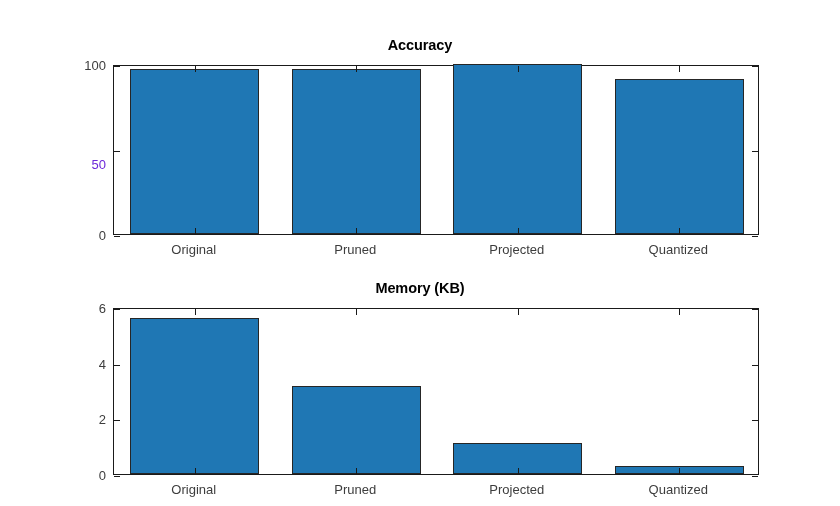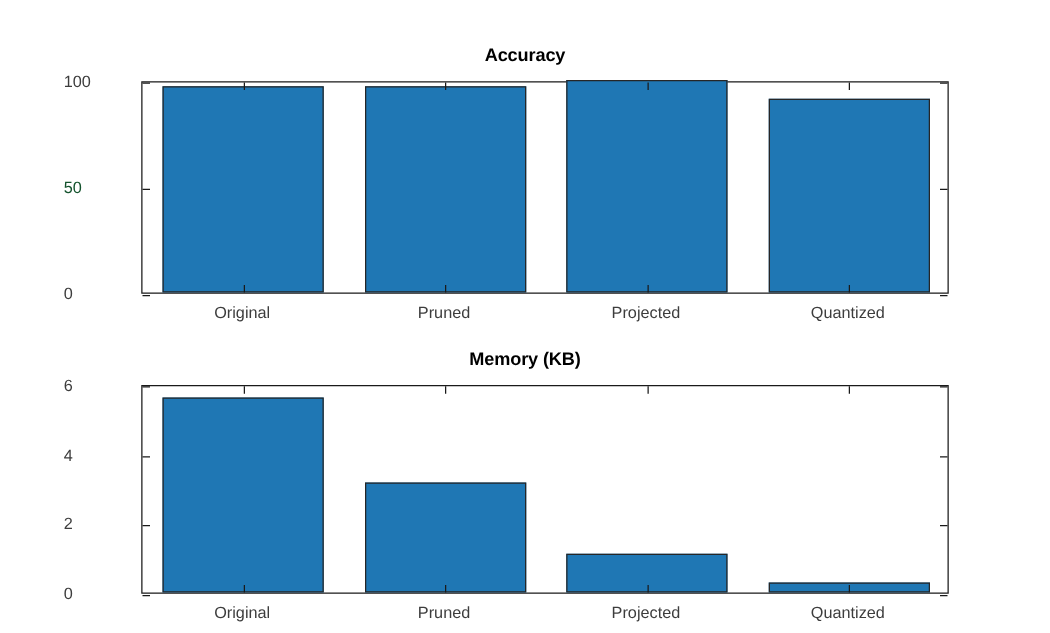--- a/index.html
+++ b/index.html
@@ -63,20 +63,21 @@
     position: absolute;
     bottom: 0;
     box-sizing: border-box;
     background: #1f77b4;
     border: 1.1px solid #262626;
   }
 
   
   .ytick-label {
     position: absolute;
+    text-align: right;
     font-size: 13px;
     color: #3d3d3d;
     white-space: nowrap;
     transform: translateY(-50%);
   }
 
   
   .ytick-mark {
     position: absolute;
     left: 0;
@@ -139,21 +140,21 @@
           <div class="xtick-mark bottom" style="left: 242.25px;"></div>
           <div class="xtick-mark" style="left: 403.75px;"></div>
           <div class="xtick-mark bottom" style="left: 403.75px;"></div>
           <div class="xtick-mark" style="left: 565.25px;"></div>
           <div class="xtick-mark bottom" style="left: 565.25px;"></div>
         </div>
     </div>
 
     <div id="yticks-top">
         <div class="ytick-label" style="top: 210px; left: 51px; width: 55px; color: rgb(61, 61, 61);">0</div>
-        <div class="ytick-label" style="top: 125px; left: 51px; width: 55px; color: #14532d;">50</div>
+        <div class="ytick-label" style="top: 139px; left: 51px; width: 55px; color: #6d28d9;">50</div>
         <div class="ytick-label" style="top: 40px; left: 51px; width: 55px; color: rgb(61, 61, 61);">100</div>
       </div>
     <div id="xticks-top">
         <div class="xtick-label" style="left: 193.75px; top: 217px; color: rgb(61, 61, 61);">Original</div>
         <div class="xtick-label" style="left: 355.25px; top: 217px; color: rgb(61, 61, 61);">Pruned</div>
         <div class="xtick-label" style="left: 516.75px; top: 217px; color: rgb(61, 61, 61);">Projected</div>
         <div class="xtick-label" style="left: 678.25px; top: 217px; color: rgb(61, 61, 61);">Quantized</div>
       </div>
   </div>
 

